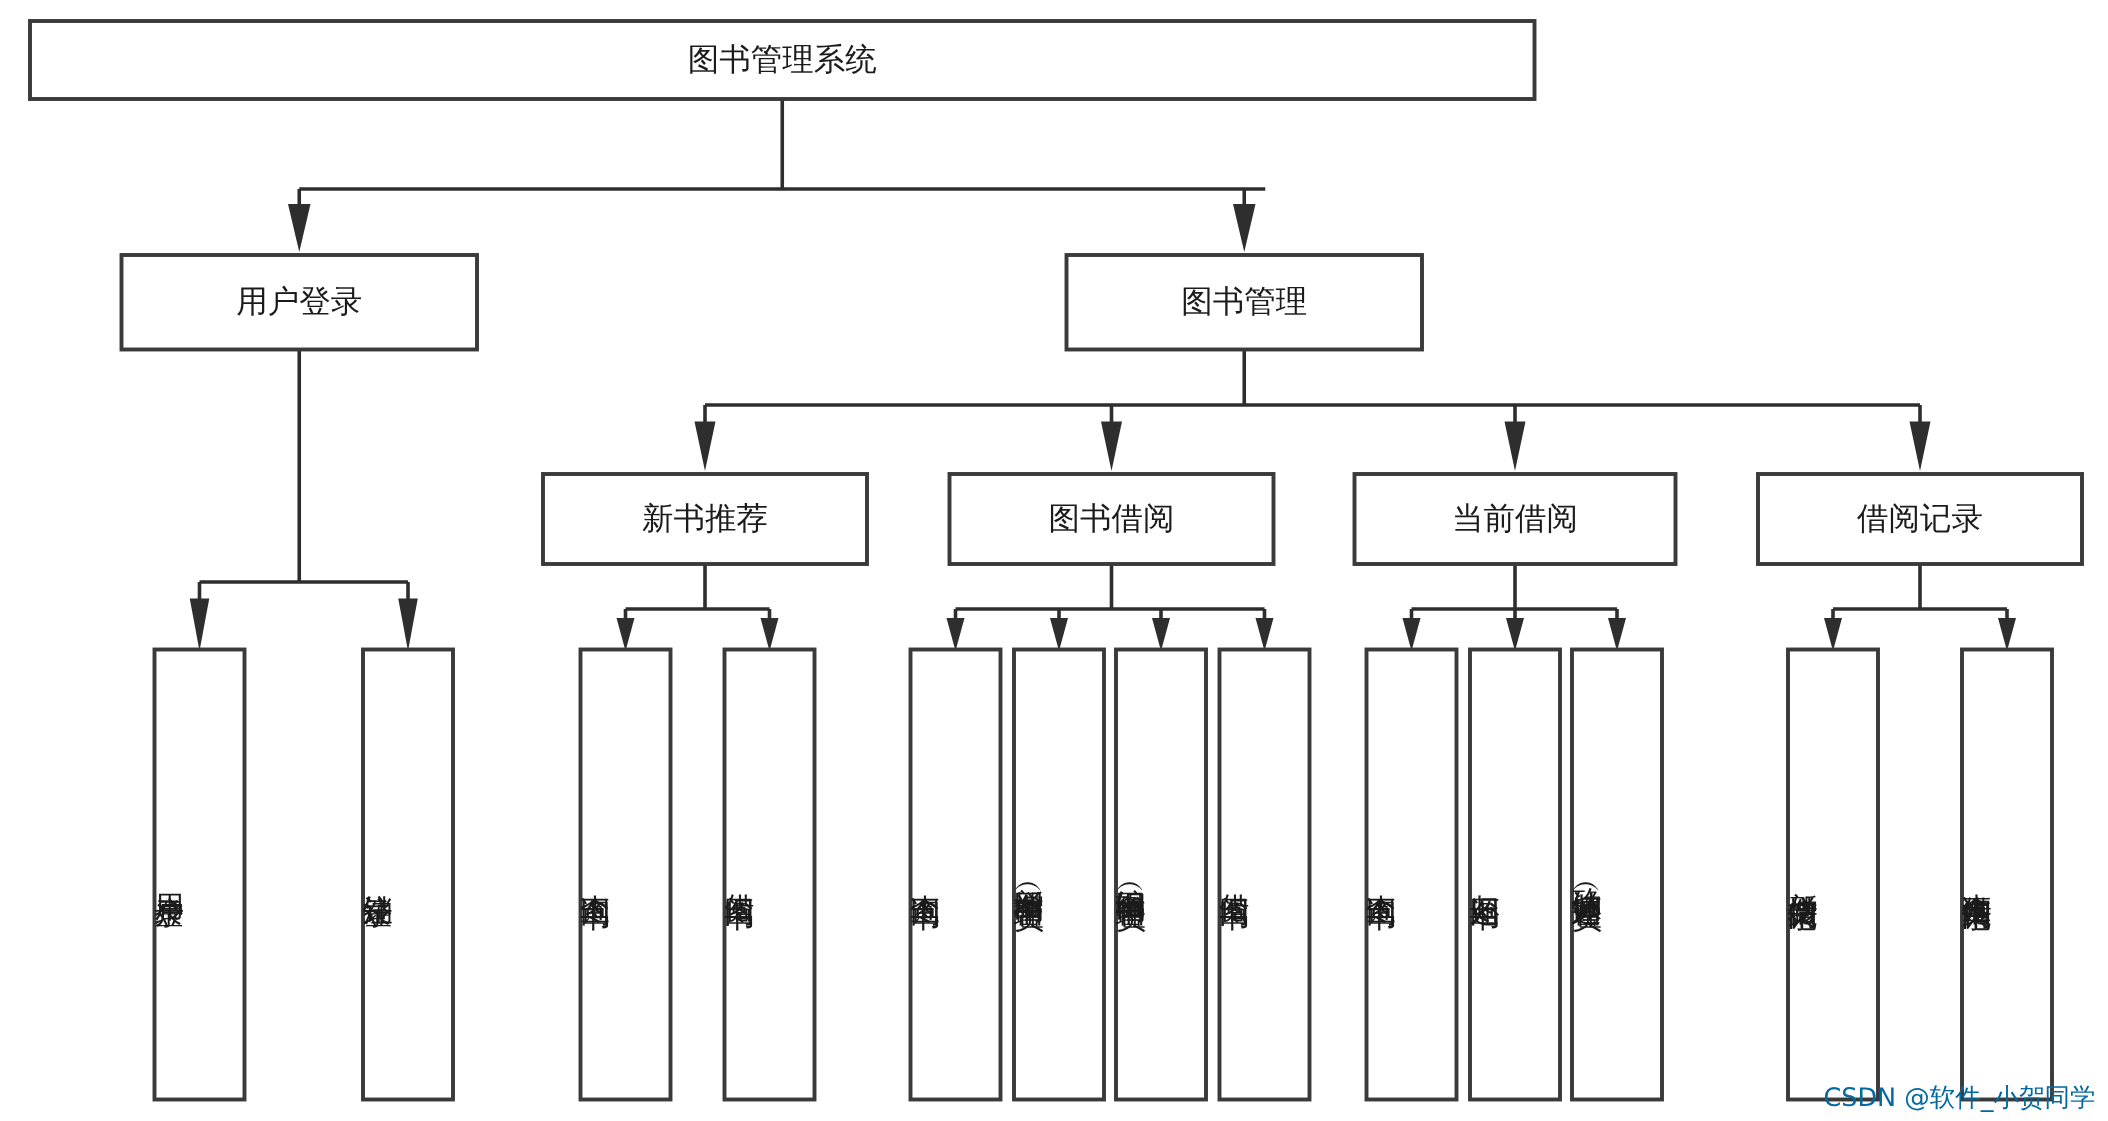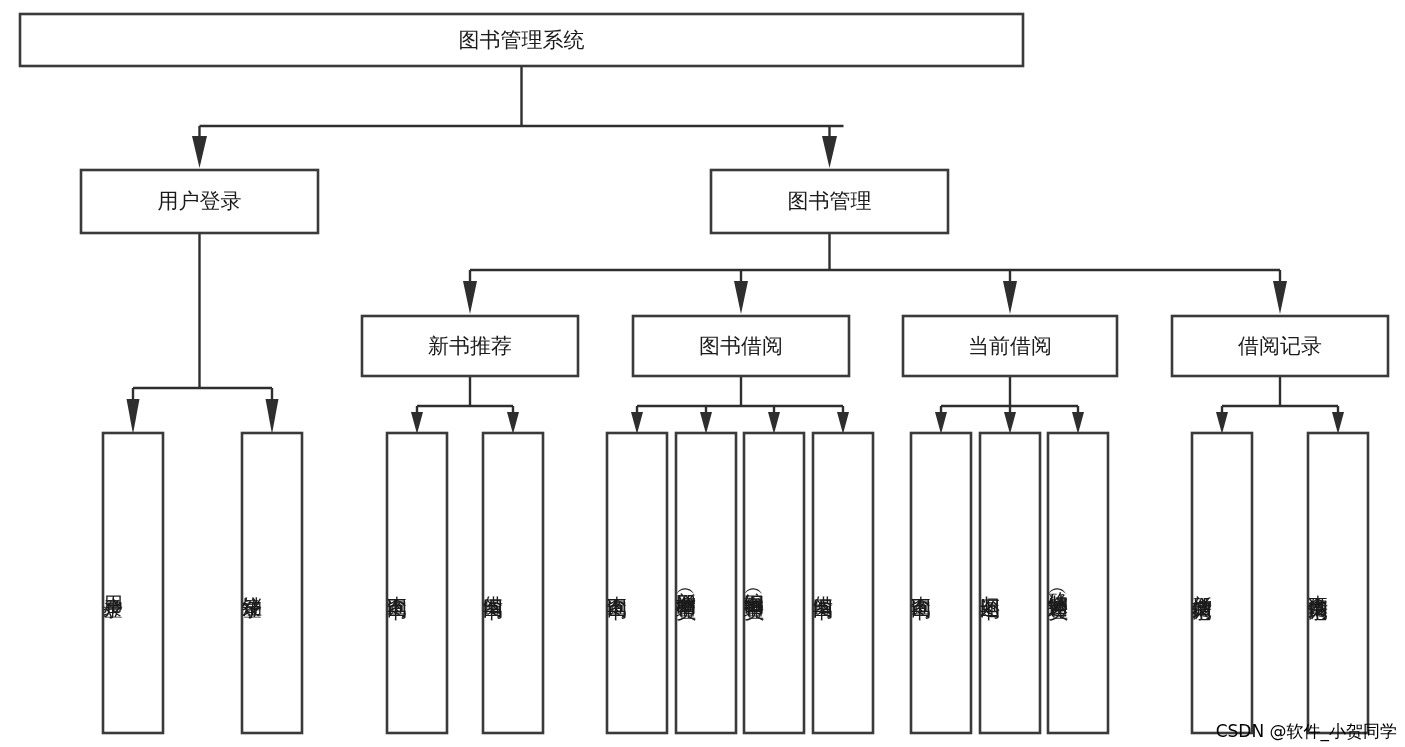--- a/index.html
+++ b/index.html
@@ -69,21 +69,21 @@
     display: flex;
     align-items: center;
     justify-content: center;
   }
   .watermark {
     position: absolute;
     right: 8px;
     bottom: 4px;
     font-family: "DejaVu Sans", "Liberation Sans", sans-serif;
     font-size: 17px;
-    color: #000000;
+    color: #0369a1;
     white-space: nowrap;
     user-select: none;
   }
 </style>
 </head>
 <body>
 
 <div id="diagram-root">
 
   <svg id="tree-svg" viewBox="0 0 1405 747" xmlns="http://www.w3.org/2000/svg">

